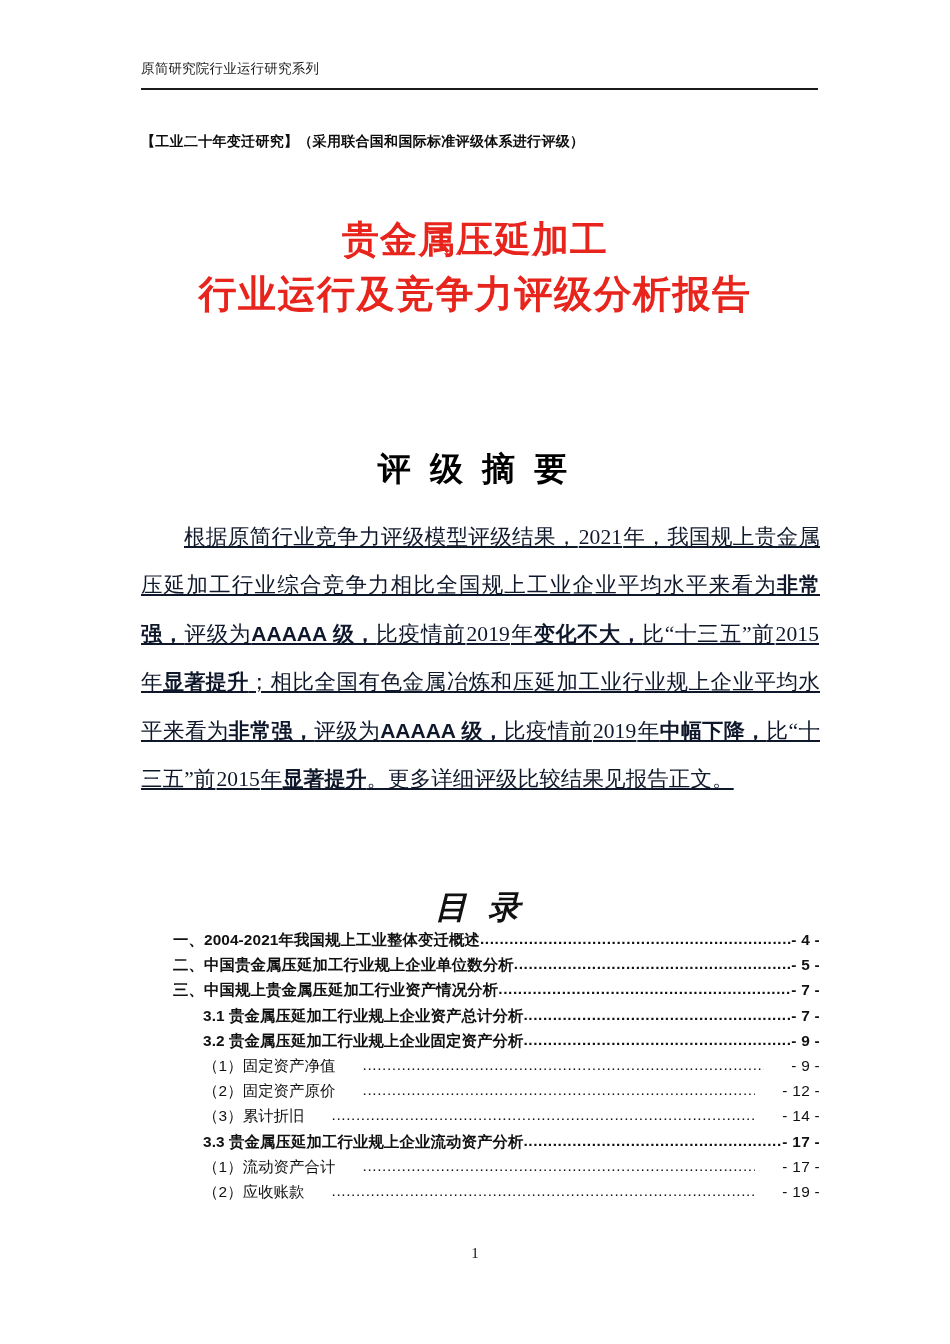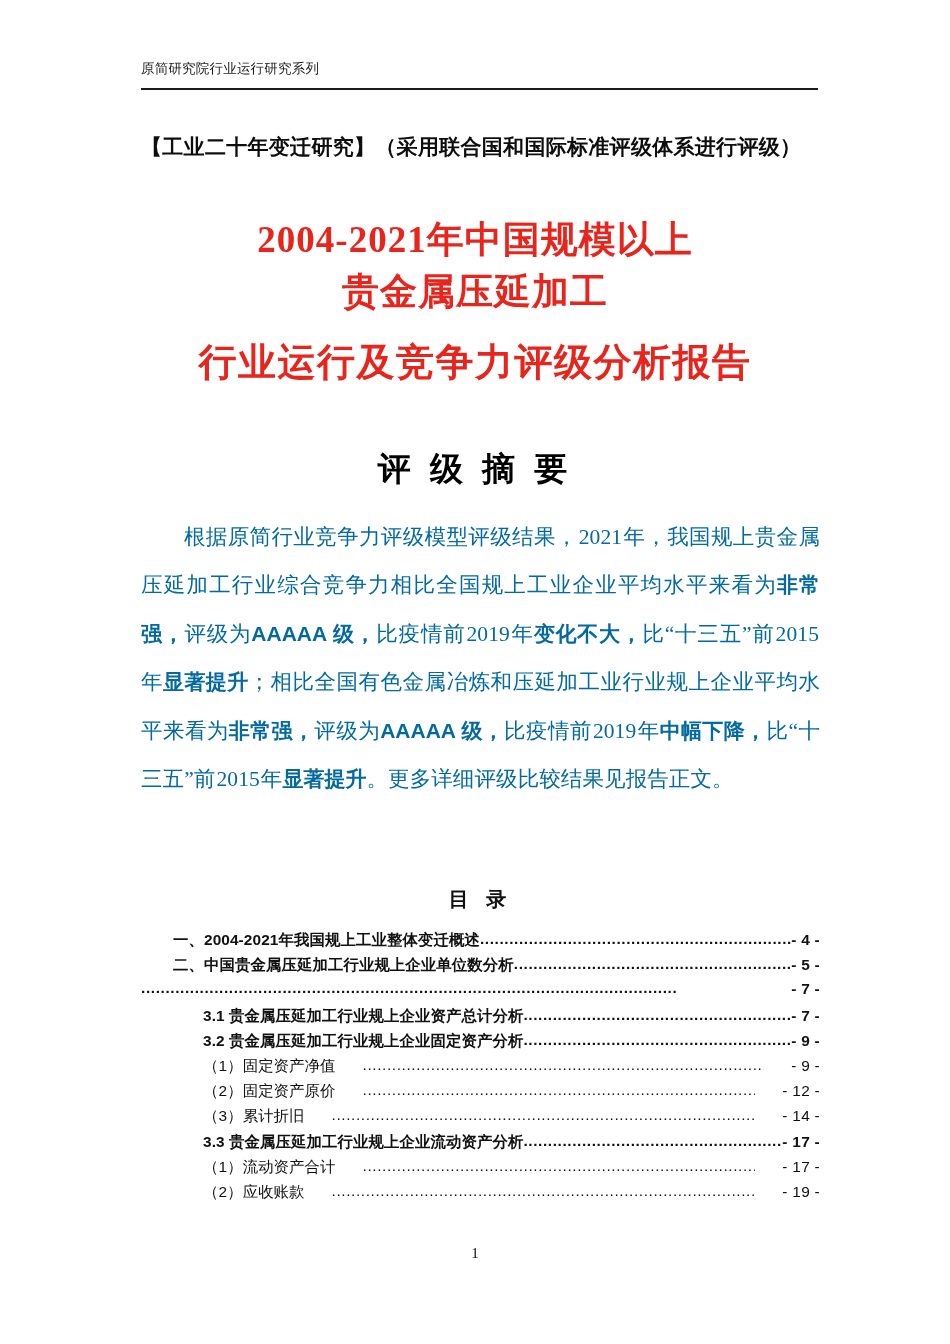--- a/index.html
+++ b/index.html
@@ -48,21 +48,21 @@
   }
 
   
   .bracket-line {
     position: absolute;
     left: 141px;
     top: 133px;
     width: 700px;
     font-family: "Liberation Serif", "DejaVu Serif", serif;
     font-weight: bold;
-    font-size: 21px;
+    font-size: 14px;
     letter-spacing: 0.3px;
     color: #0d0d0d;
     white-space: nowrap;
   }
 
   
   .main-title {
     position: absolute;
     left: 0;
     top: 214px;
@@ -71,57 +71,59 @@
     color: #e8251d;
     font-family: "Liberation Serif", "DejaVu Serif", serif;
     font-weight: bold;
   }
   .title-line {
     display: block;
     white-space: nowrap;
   }
   .title-line.l1 { font-size: 37px; line-height: 52px; letter-spacing: 1px; }
   .title-line.l2 { font-size: 37px; line-height: 52px; letter-spacing: 1px; }
-  .title-line.l3 { font-size: 38px; line-height: 56px; letter-spacing: 1.5px; margin-top: 16px; }
+  .title-line.l3 { font-size: 38px; line-height: 56px; letter-spacing: 1.5px; }
 
   
   .sec-head {
     position: absolute;
     left: 0;
     width: 950px;
     text-align: center;
     font-family: "Liberation Sans", "DejaVu Sans", sans-serif;
     font-weight: bold;
     color: #000;
   }
   .sec-head.summary {
     top: 447px;
     font-size: 33px;
     letter-spacing: 5px;
   }
   .sec-head.toc {
     top: 886px;
-    font-size: 20px;
+    font-size: 32px;
     letter-spacing: 6px;
+    font-style: italic;
   }
 
   
   .abstract {
     position: absolute;
     left: 141px;
     top: 492px;
     width: 679px;
     font-family: "Liberation Serif", "DejaVu Serif", serif;
     font-size: 21.5px;
     line-height: 47.5px;
     text-align: justify;
     text-justify: inter-ideograph;
     text-indent: 43px;
-    color: #0369a1;
+    color: #0f172a;
     letter-spacing: 0.1px;
+    text-decoration: underline;
   }
   .abstract b {
     font-weight: bold;
     font-family: "Liberation Sans", "DejaVu Sans", sans-serif;
     font-size: 21px;
     letter-spacing: 0;
   }
   .abstract .num {
     font-family: "Liberation Serif", "DejaVu Serif", serif;
     padding: 0 1px;
@@ -189,21 +191,20 @@
 
   <div class="run-head">
     <span>原简研究院</span>
     <span>行业运行研究系列</span>
   </div>
   <div class="run-head-rule"></div>
 
   <div class="bracket-line">【工业二十年变迁研究】（采用联合国和国际标准评级体系进行评级）</div>
 
   <div class="main-title">
-    <span class="title-line l1">2004-2021年中国规模以上</span>
     <span class="title-line l2">贵金属压延加工</span>
     <span class="title-line l3">行业运行及竞争力评级分析报告</span>
   </div>
 
   <div class="sec-head summary">评 级 摘 要</div>
 
   <p class="abstract"><span>根据原简行业竞争力评级模型评级结果，</span><span class="num">2021</span><span>年，我国规上贵金属压延加工行业综合竞争力相比全国规上工业企业平均水平来看为</span><b>非常强，</b><span>评级为</span><b>AAAAA 级，</b><span>比疫情前</span><span class="num">2019</span><span>年</span><b>变化不大，</b><span>比“十三五”前</span><span class="num">2015</span><span>年</span><b>显著提升</b><span>；相比全国有色金属冶炼和压延加工业行业规上企业平均水平来看为</span><b>非常强，</b><span>评级为</span><b>AAAAA 级，</b><span>比疫情前</span><span class="num">2019</span><span>年</span><b>中幅下降，</b><span>比“十三五”前</span><span class="num">2015</span><span>年</span><b>显著提升</b><span>。更多详细评级比较结果见报告正文。</span></p>
 
   <div class="sec-head toc">目 录</div>
 
@@ -212,20 +213,21 @@
         <span class="t-label">一、2004-2021年我国规上工业整体变迁概述</span>
         <span class="t-dots">..............................................................................................................</span>
         <span class="t-page">- 4 -</span>
       </div>
       <div class="toc-row lvl1">
         <span class="t-label">二、中国贵金属压延加工行业规上企业单位数分析</span>
         <span class="t-dots">..............................................................................................................</span>
         <span class="t-page">- 5 -</span>
       </div>
       <div class="toc-row lvl1">
+        <span class="t-label">三、中国规上贵金属压延加工行业资产情况分析</span>
         <span class="t-dots">..............................................................................................................</span>
         <span class="t-page">- 7 -</span>
       </div>
       <div class="toc-row lvl2">
         <span class="t-label">3.1 贵金属压延加工行业规上企业资产总计分析</span>
         <span class="t-dots">..............................................................................................................</span>
         <span class="t-page">- 7 -</span>
       </div>
       <div class="toc-row lvl2">
         <span class="t-label">3.2 贵金属压延加工行业规上企业固定资产分析</span>

